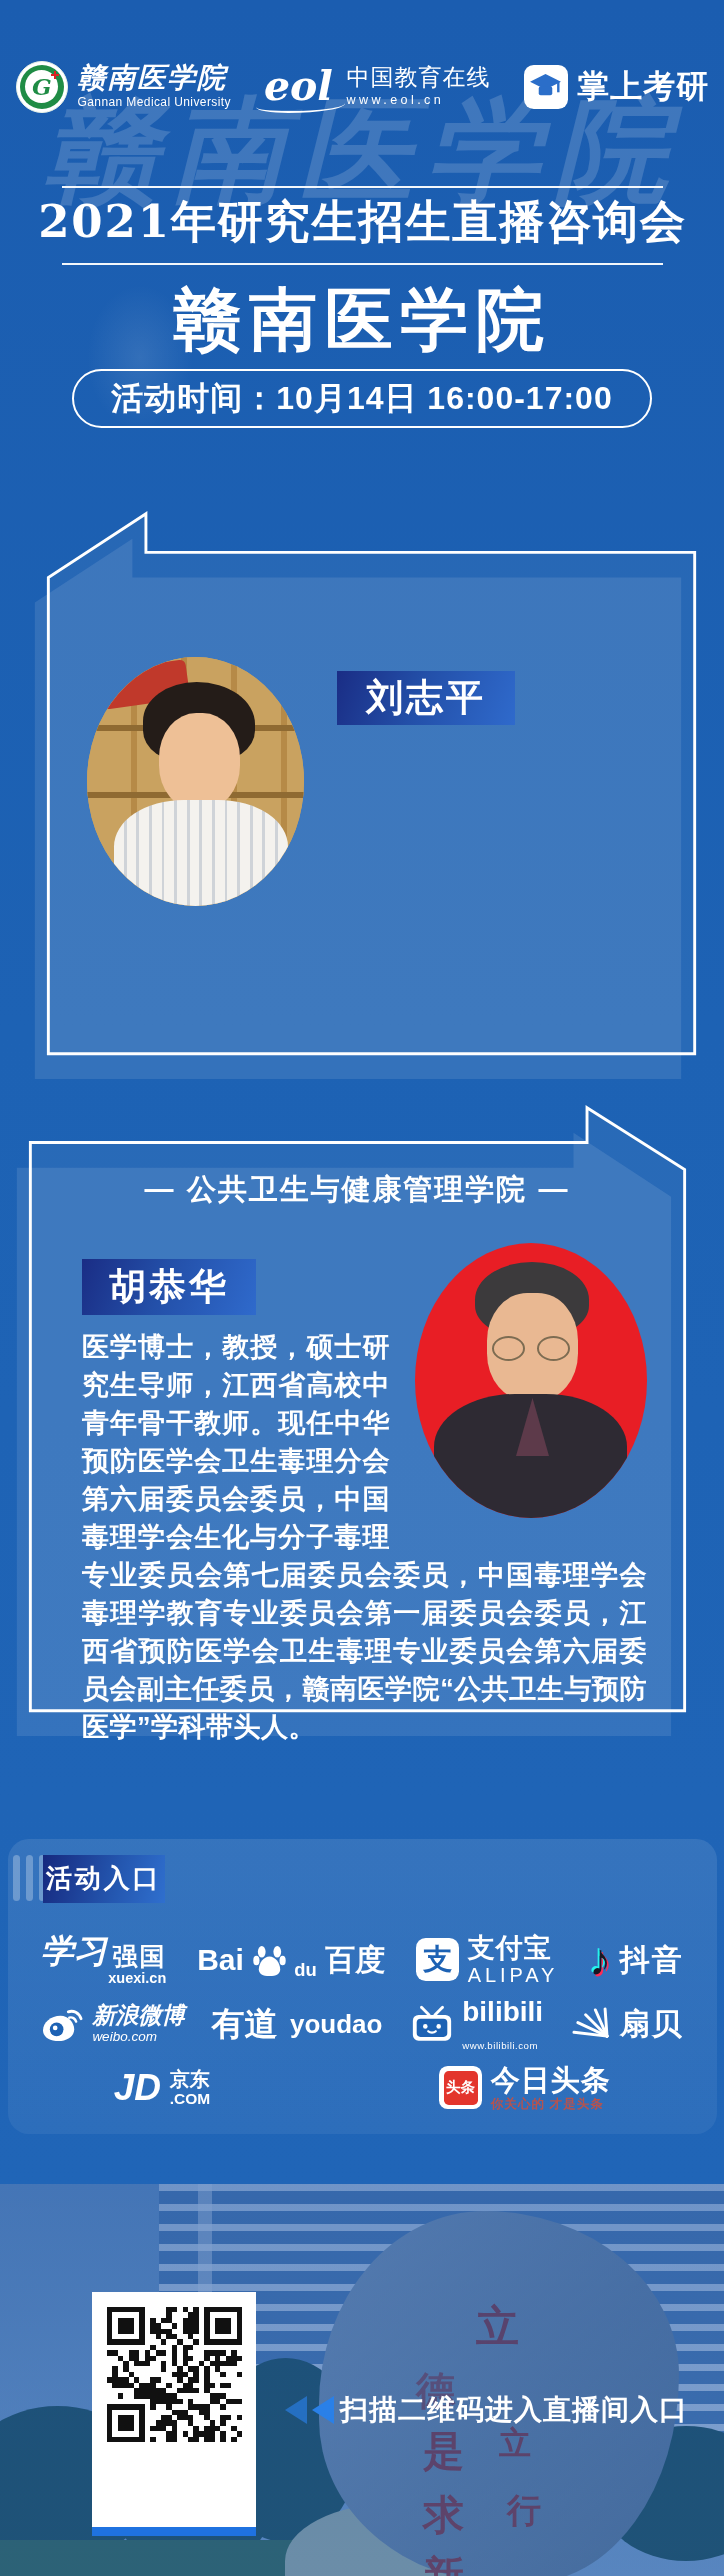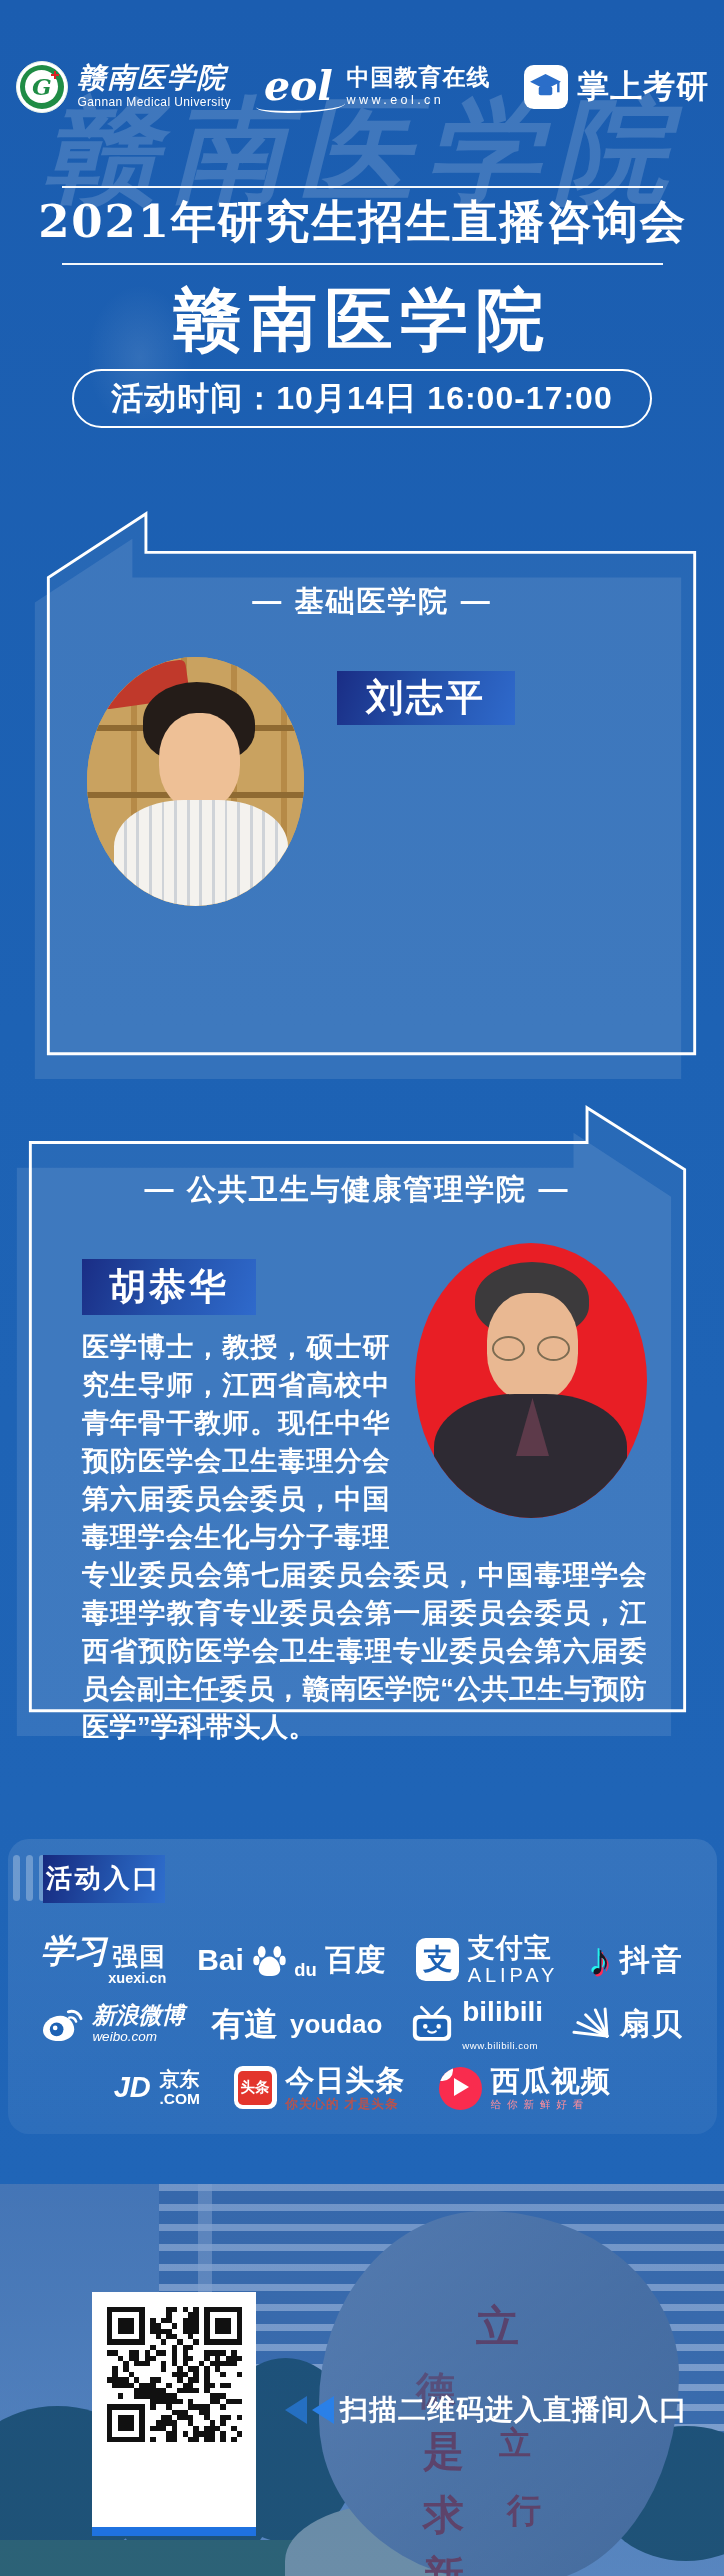--- a/index.html
+++ b/index.html
@@ -21,21 +21,21 @@
   .gmu-cross{ position:absolute; right:7.7px; top:9.7px; width:7.7px; height:7.7px;}
   .gmu-cross::before,.gmu-cross::after{content:""; position:absolute; background:#d22;}
   .gmu-cross::before{ left:2.9px; top:0; width:1.9px; height:7.7px;}
   .gmu-cross::after{ left:0; top:2.9px; width:7.7px; height:1.9px;}
   .gmu-zh{ font-family:"DejaVu Serif",serif; font-style:italic; font-weight:bold; font-size:28px; letter-spacing:1.9px; line-height:1;}
   .gmu-en{ font-size:12px; letter-spacing:0.4px; margin-top:3.9px;}
   .eol-glyph{ position:relative; font-family:"DejaVu Serif",serif; font-style:italic; font-weight:bold;
         font-size:41px; line-height:.9; padding-right:3.9px;}
   .eol-swoosh{ position:absolute; left:-7.7px; bottom:-7.7px; width:89px; height:15.5px;
         border-bottom:2.9px solid #fff; border-radius:0 0 70% 40%;}
-  .eol-zh{ font-size:23px; font-weight:bold; letter-spacing:1px; line-height:1;}
+  .eol-zh{ font-size:23px; font-weight:normal; letter-spacing:1px; line-height:1;}
   .eol-url{ font-size:12.6px; letter-spacing:3.4px; margin-top:4.8px;}
   .zsky-icon{ width:44px; height:44px; background:#fff; border-radius:9.7px;
         display:flex; align-items:center; justify-content:center;}
   .zsky-zh{ font-size:32px; font-weight:bold; letter-spacing:1px;}
 
   
   .wm{ position:absolute; top:75px; left:0; width:725px; text-align:center; white-space:nowrap;
        font-family:"DejaVu Serif",serif; font-weight:bold; font-style:italic;
        font-size:114px; letter-spacing:13.5px; color:rgba(255,255,255,.16); overflow:hidden;}
   .flare{ position:absolute; left:87px; top:285px; width:106px; height:145px; border-radius:50%;
@@ -106,21 +106,21 @@
   .ali-en{ font-size:20px; letter-spacing:3.9px; margin-top:1.9px;}
   .note{ font-size:44px; font-weight:bold; color:#161623; line-height:1;
       text-shadow:-1.9px -1.9px 0 #25f4ee, 1.9px 1.9px 0 #fe2c55;}
   .dy-zh,.sb-zh{ font-size:30px; font-weight:900; letter-spacing:1.9px;}
   .wb-zh{ font-size:23px; font-weight:bold; font-style:italic;}
   .wb-sub{ font-size:13.5px; font-style:italic; margin-top:2.9px;}
   .yd-zh{ font-family:"DejaVu Serif",serif; font-weight:900; font-size:33px;}
   .yd-en{ font-size:26px; font-weight:900; margin-left:3.9px;}
   .bili-en{ font-size:28px; font-weight:900;}
   .bili-sub{ font-size:9.7px; margin-top:15px; letter-spacing:0.5px;}
-  .jd-en{ font-size:29px; font-weight:900; font-style:italic;}
+  .jd-en{ font-size:37px; font-weight:900; font-style:italic;}
   .jd-zh{ font-size:20px; font-weight:900;}
   .jd-com{ font-size:15.5px; font-weight:900; margin-top:1px;}
   .tt-icon{ width:43px; height:43px; background:#fff; border-radius:8.7px; display:flex; align-items:center; justify-content:center;}
   .tt-red{ width:34px; height:34px; background:#e3352c; border-radius:4.8px; color:#fff; font-size:14.5px; font-weight:900;
       display:flex; align-items:center; justify-content:center;}
   .tt-zh{ font-size:29px; font-weight:900; letter-spacing:1px;}
   .tt-sub{ font-size:12.6px; font-weight:bold; color:#b5534f; margin-top:2.9px; letter-spacing:1px;}
   .xg-icon{ width:43px; height:43px; border-radius:50%; background:#f92c4e; position:relative; overflow:hidden;}
   .xg-icon::before{ content:""; position:absolute; left:-6.8px; top:-6.8px; width:21px; height:21px; border-radius:50%; background:#fff;}
   .xg-play{ position:absolute; left:15.5px; top:11.6px; width:0; height:0;
@@ -200,23 +200,20 @@
   <div class="school">赣南医学院</div>
   <div class="pill">
     <span>活动时间：10月14日 16:00-17:00</span>
   </div>
 
   <div class="card" style="left:48px; top:514px; width:648px; height:541px;">
     <svg class="frame" width="690" height="599" viewBox="-22 -8 714 620">
       <polygon points="87,26 -14,92 -14,585 655,585 655,66 87,66" fill="rgba(255,255,255,0.10)"></polygon>
       <polygon points="101,0 0,66 0,559 669,559 669,40 101,40" fill="rgba(255,255,255,0.05)" stroke="#ffffff" stroke-width="3"></polygon>
     </svg>
-    <div class="card-college" style="top:68px;">
-      <span class="dash">—</span><span>基础医学院</span><span class="dash">—</span>
-    </div>
     <div class="card-inner" style="left:39px; right:33px; top:143px;">
       <div class="oval left" style="width:217px; height:249px;">
         <div class="p1-bg"></div>
         <div class="p1-shelf" style="top:68px"></div>
         <div class="p1-shelf" style="top:135px"></div>
         <div class="p1-red"></div>
         <div class="p1-hair"></div>
         <div class="p1-face"></div>
         <div class="p1-body"></div>
       </div>
@@ -355,29 +352,20 @@
       </div>
       <div class="plat">
         <div class="tt-icon">
           <div class="tt-red">
               <span>头条</span>
             </div>
         </div>
         <div class="pcol">
           <span class="tt-zh">今日头条</span>
           <span class="tt-sub">你关心的 才是头条</span>
-        </div>
-      </div>
-      <div class="plat">
-        <div class="xg-icon">
-            <div class="xg-play"></div>
-          </div>
-        <div class="pcol">
-          <span class="xg-zh">西瓜视频</span>
-          <span class="xg-sub">给你新鲜好看</span>
         </div>
       </div>
     </div>
   </div>
 
   <div class="foot">
     <div class="sky"></div>
     <div class="building"></div>
     <div class="lamp"></div>
     <div class="wall"></div>

